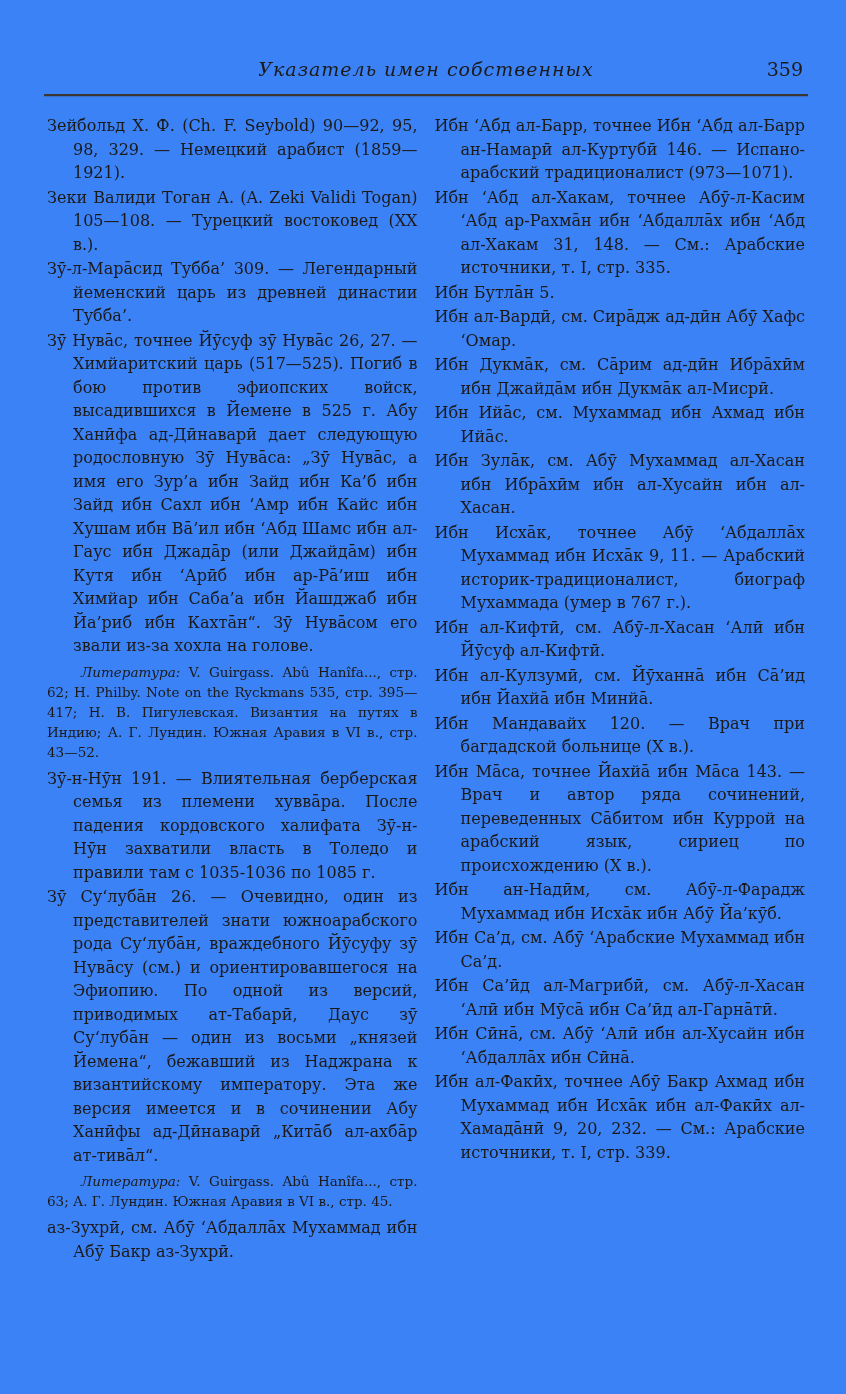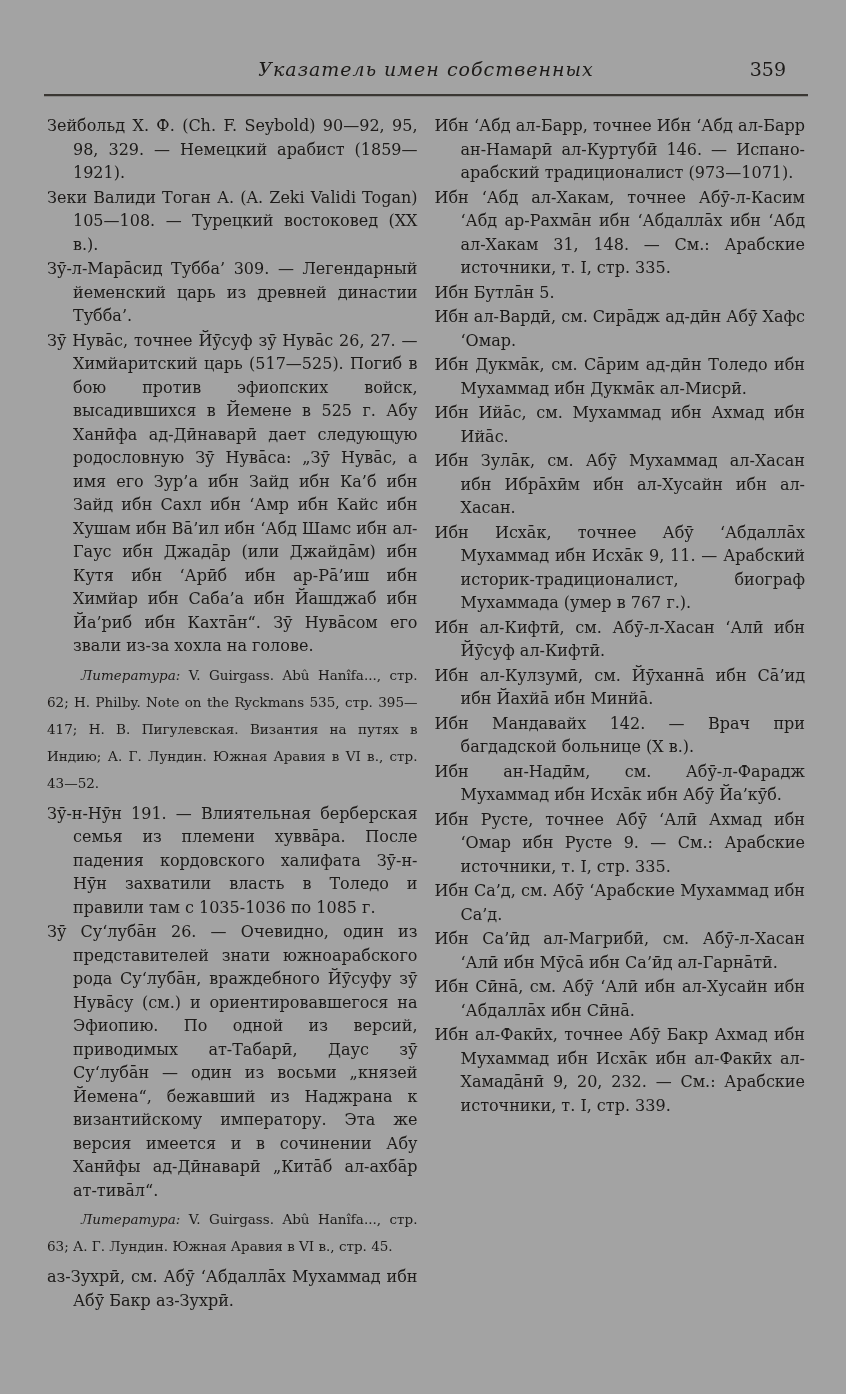--- a/index.html
+++ b/index.html
@@ -1,42 +1,42 @@
 <!DOCTYPE html>
 <html><head>
 <meta charset="utf-8">
 <style>
   html, body { margin: 0; padding: 0; }
   body { background: #e8e6e0; }
   .page {
     position: relative;
     width: 846px;
     height: 1394px;
-    background: #a3a3a3;
+    background: #3b82f6;
     box-sizing: border-box;
     font-family: "DejaVu Serif", "Liberation Serif", serif;
     color: #1c1a18;
     overflow: hidden;
   }
   .running-head {
     position: absolute;
     top: 58px;
     left: 47px;
     right: 41px;
     height: 28px;
   }
   .running-title {
     text-align: center;
     font-style: italic;
     font-size: 19px;
     letter-spacing: 1px;
   }
   .page-number {
     position: absolute;
-    right: 19px;
+    right: 2px;
     top: 0;
     font-size: 19px;
     font-style: normal;
   }
   .head-rule {
     position: absolute;
     top: 94px;
     left: 44px;
     right: 38px;
     height: 0;
@@ -60,21 +60,21 @@
     line-height: 23.5px;
     overflow: hidden;
   }
   .entry {
     padding-left: 26px;
     text-indent: -26px;
     margin: 0 0 1px 0;
   }
   .lit {
     font-size: 13.5px;
-    line-height: 27px;
+    line-height: 20px;
     text-indent: 34px;
     margin: 4px 0 5px 0;
   }
   .lit-label { font-style: italic; }
 </style>
 </head>
 <body>
 
 <div class="page">
 
@@ -95,29 +95,29 @@
         <div class="entry">Зӯ-н-Нӯн 191. — Влиятельная берберская семья из племени хуввāра. После падения кордовского халифата Зӯ-н-Нӯн захватили власть в Толедо и правили там с 1035-1036 по 1085 г.</div>
         <div class="entry">Зӯ Су‘лубāн 26. — Очевидно, один из представителей знати южноарабского рода Су‘лубāн, враждебного Йӯсуфу зӯ Нувāсу (см.) и ориентировавшегося на Эфиопию. По одной из версий, приводимых ат-Табарӣ, Даус зӯ Су‘лубāн — один из восьми „князей Йемена“, бежавший из Наджрана к византийскому императору. Эта же версия имеется и в сочинении Абу Ханӣфы ад-Дӣнаварӣ „Китāб ал-ахбāр ат-тивāл“.</div>
         <div class="lit"><span class="lit-label">Литература: </span>V. Guirgass. Abû Hanîfa..., стр. 63; А. Г. Лундин. Южная Аравия в VI в., стр. 45.</div>
         <div class="entry">аз-Зухрӣ, см. Абӯ ‘Абдаллāх Мухаммад ибн Абӯ Бакр аз-Зухрӣ.</div>
       </div>
     <div class="col">
         <div class="entry">Ибн ‘Абд ал-Барр, точнее Ибн ‘Абд ал-Барр ан-Намарӣ ал-Куртубӣ 146. — Испано-арабский традиционалист (973—1071).</div>
         <div class="entry">Ибн ‘Абд ал-Хакам, точнее Абӯ-л-Касим ‘Абд ар-Рахмāн ибн ‘Абдаллāх ибн ‘Абд ал-Хакам 31, 148. — См.: Арабские источники, т. I, стр. 335.</div>
         <div class="entry">Ибн Бутлāн 5.</div>
         <div class="entry">Ибн ал-Вардӣ, см. Сирāдж ад-дӣн Абӯ Хафс ‘Омар.</div>
-        <div class="entry">Ибн Дукмāк, см. Сāрим ад-дӣн Толедо ибн Мухаммад ибн Дукмāк ал-Мисрӣ.</div>
+        <div class="entry">Ибн Дукмāк, см. Сāрим ад-дӣн Ибрāхӣм ибн Джайдāм ибн Дукмāк ал-Мисрӣ.</div>
         <div class="entry">Ибн Ийāс, см. Мухаммад ибн Ахмад ибн Ийāс.</div>
         <div class="entry">Ибн Зулāк, см. Абӯ Мухаммад ал-Хасан ибн Ибрāхӣм ибн ал-Хусайн ибн ал-Хасан.</div>
         <div class="entry">Ибн Исхāк, точнее Абӯ ‘Абдаллāх Мухаммад ибн Исхāк 9, 11. — Арабский историк-традиционалист, биограф Мухаммада (умер в 767 г.).</div>
         <div class="entry">Ибн ал-Кифтӣ, см. Абӯ-л-Хасан ‘Алӣ ибн Йӯсуф ал-Кифтӣ.</div>
         <div class="entry">Ибн ал-Кулзумӣ, см. Йӯханнā ибн Сā’ид ибн Йахйā ибн Минйā.</div>
-        <div class="entry">Ибн Мандавайх 142. — Врач при багдадской больнице (X в.).</div>
+        <div class="entry">Ибн Мандавайх 120. — Врач при багдадской больнице (X в.).</div>
+        <div class="entry">Ибн Мāса, точнее Йахйā ибн Мāса 143. — Врач и автор ряда сочинений, переведенных Сāбитом ибн Куррой на арабский язык, сириец по происхождению (X в.).</div>
         <div class="entry">Ибн ан-Надӣм, см. Абӯ-л-Фарадж Мухаммад ибн Исхāк ибн Абӯ Йа’кӯб.</div>
-        <div class="entry">Ибн Русте, точнее Абӯ ‘Алӣ Ахмад ибн ‘Омар ибн Русте 9. — См.: Арабские источники, т. I, стр. 335.</div>
         <div class="entry">Ибн Са’д, см. Абӯ ‘Арабские Мухаммад ибн Са’д.</div>
         <div class="entry">Ибн Са’ӣд ал-Магрибӣ, см. Абӯ-л-Хасан ‘Алӣ ибн Мӯсā ибн Са’ӣд ал-Гарнāтӣ.</div>
         <div class="entry">Ибн Сӣнā, см. Абӯ ‘Алӣ ибн ал-Хусайн ибн ‘Абдаллāх ибн Сӣнā.</div>
         <div class="entry">Ибн ал-Факӣх, точнее Абӯ Бакр Ахмад ибн Мухаммад ибн Исхāк ибн ал-Факӣх ал-Хамадāнӣ 9, 20, 232. — См.: Арабские источники, т. I, стр. 339.</div>
       </div>
   </div>
 
 </div>
 
 </body></html>

